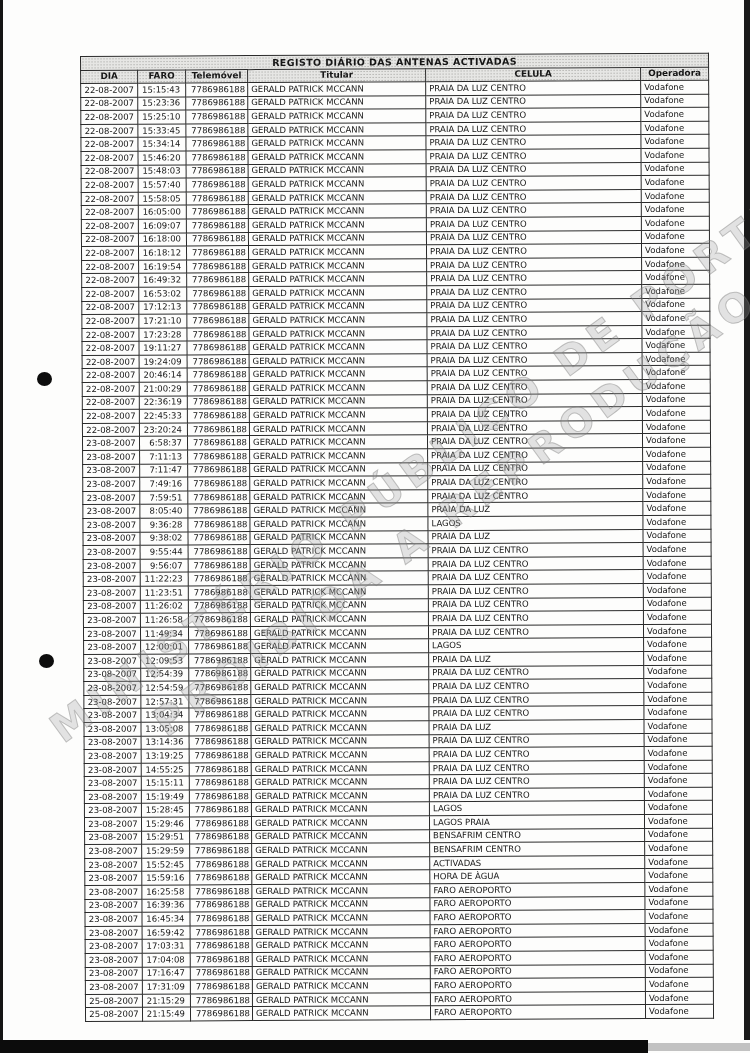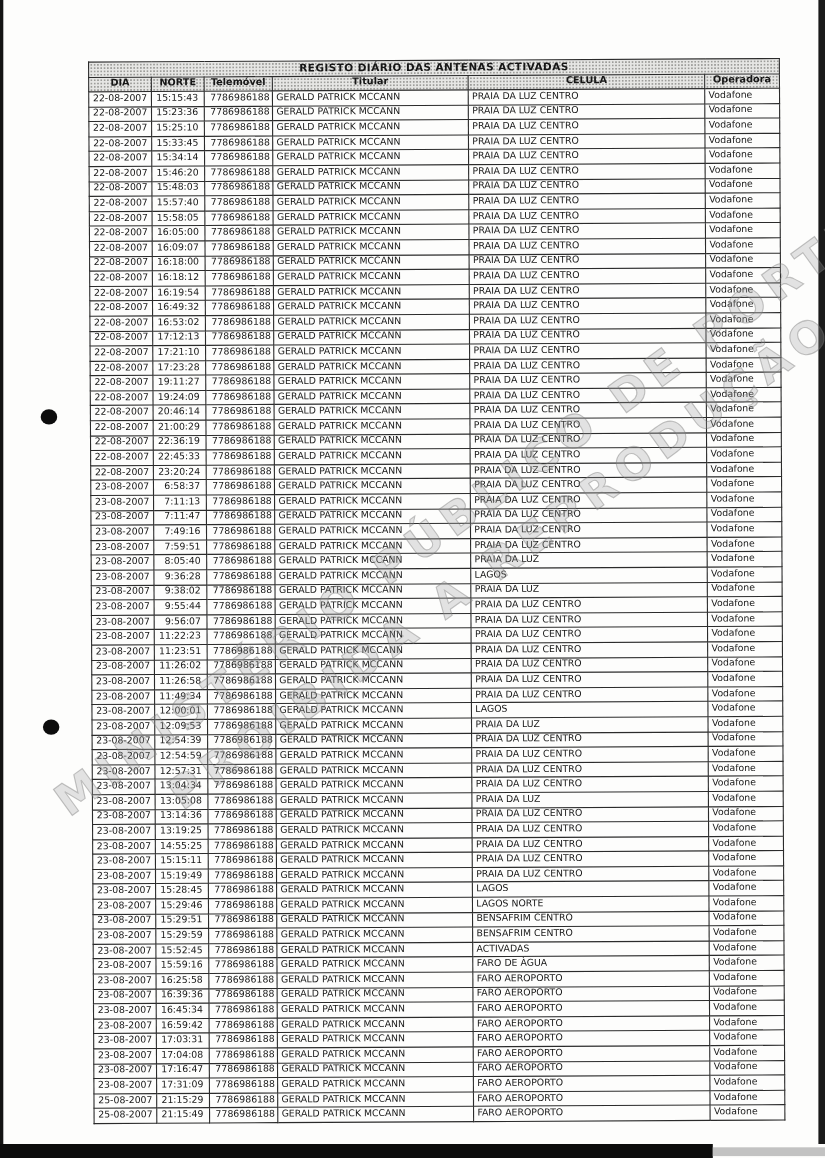--- a/index.html
+++ b/index.html
@@ -78,21 +78,21 @@
         <col style="width:178px">
           <col style="width:215px">
           <col style="width:68px">
       </colgroup>
       <thead>
         <tr class="title-row">
           <th colspan="6">REGISTO DIÁRIO DAS ANTENAS ACTIVADAS</th>
         </tr>
         <tr class="header-row">
             <th class="c0">DIA</th>
-            <th class="c1">NORTE</th>
+            <th class="c1">FARO</th>
             <th class="c2">Telemóvel</th>
             <th class="c3">Titular</th>
             <th class="c4">CELULA</th>
             <th class="c5">Operadora</th>
           </tr>
       </thead>
       <tbody>
           <tr>
             <td class="c0">22-08-2007</td>
             <td class="c1">15:15:43</td>
@@ -523,21 +523,21 @@
             <td class="c2">7786986188</td>
             <td class="c3">GERALD PATRICK MCCANN</td>
             <td class="c4">LAGOS</td>
             <td class="c5">Vodafone</td>
           </tr>
           <tr>
             <td class="c0">23-08-2007</td>
             <td class="c1">15:29:46</td>
             <td class="c2">7786986188</td>
             <td class="c3">GERALD PATRICK MCCANN</td>
-            <td class="c4">LAGOS NORTE</td>
+            <td class="c4">LAGOS PRAIA</td>
             <td class="c5">Vodafone</td>
           </tr>
           <tr>
             <td class="c0">23-08-2007</td>
             <td class="c1">15:29:51</td>
             <td class="c2">7786986188</td>
             <td class="c3">GERALD PATRICK MCCANN</td>
             <td class="c4">BENSAFRIM CENTRO</td>
             <td class="c5">Vodafone</td>
           </tr>
@@ -555,21 +555,21 @@
             <td class="c2">7786986188</td>
             <td class="c3">GERALD PATRICK MCCANN</td>
             <td class="c4">ACTIVADAS</td>
             <td class="c5">Vodafone</td>
           </tr>
           <tr>
             <td class="c0">23-08-2007</td>
             <td class="c1">15:59:16</td>
             <td class="c2">7786986188</td>
             <td class="c3">GERALD PATRICK MCCANN</td>
-            <td class="c4">FARO DE ÀGUA</td>
+            <td class="c4">HORA DE ÀGUA</td>
             <td class="c5">Vodafone</td>
           </tr>
           <tr>
             <td class="c0">23-08-2007</td>
             <td class="c1">16:25:58</td>
             <td class="c2">7786986188</td>
             <td class="c3">GERALD PATRICK MCCANN</td>
             <td class="c4">FARO AEROPORTO</td>
             <td class="c5">Vodafone</td>
           </tr>

